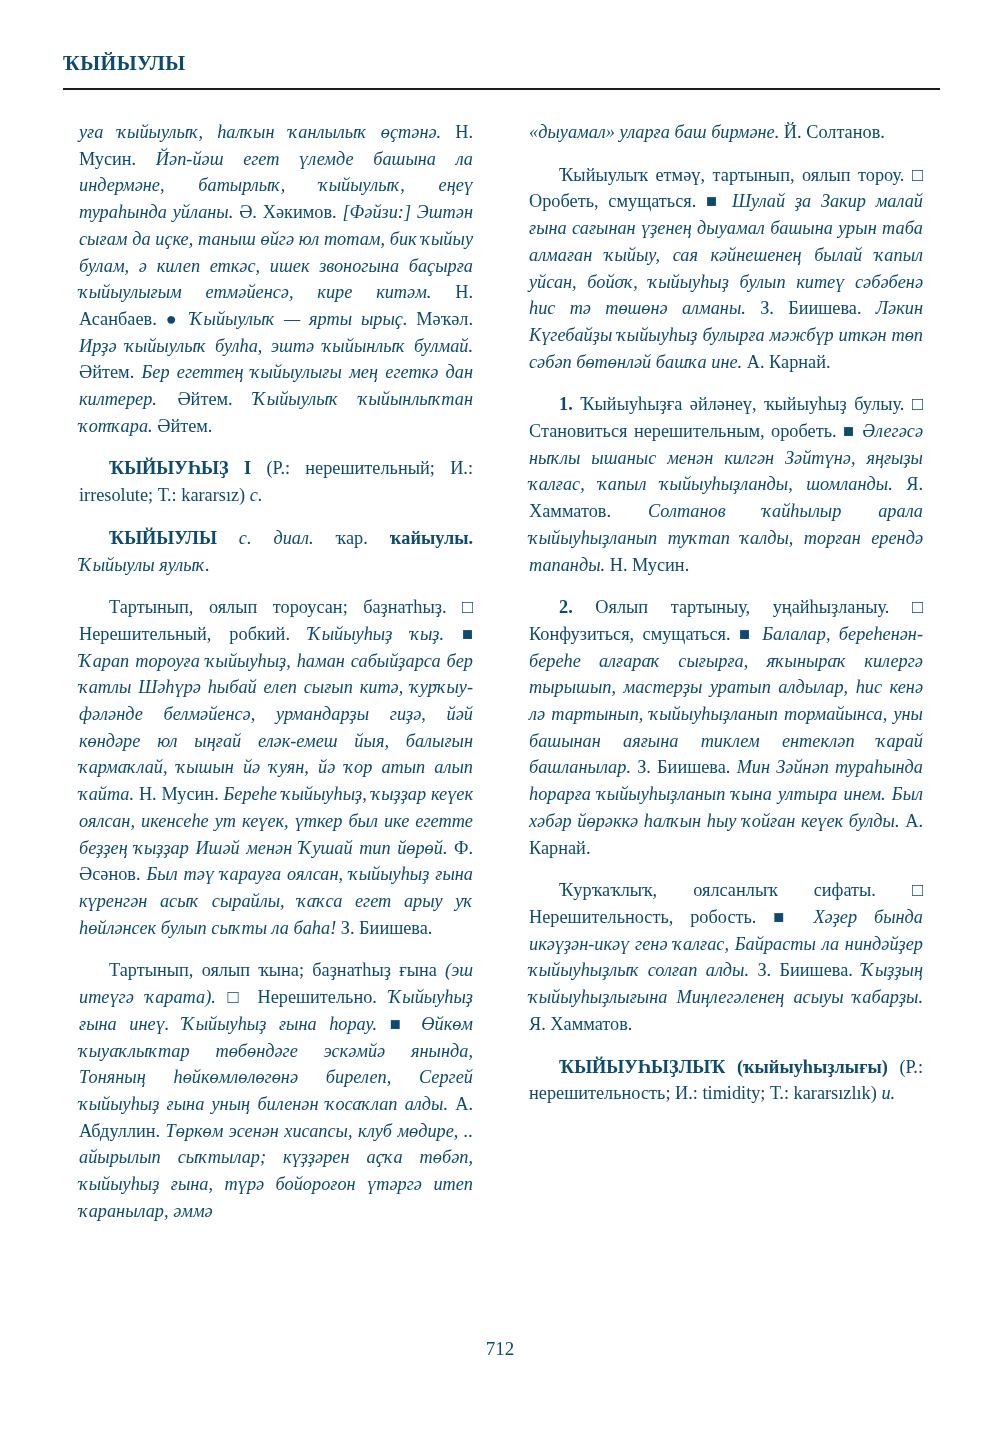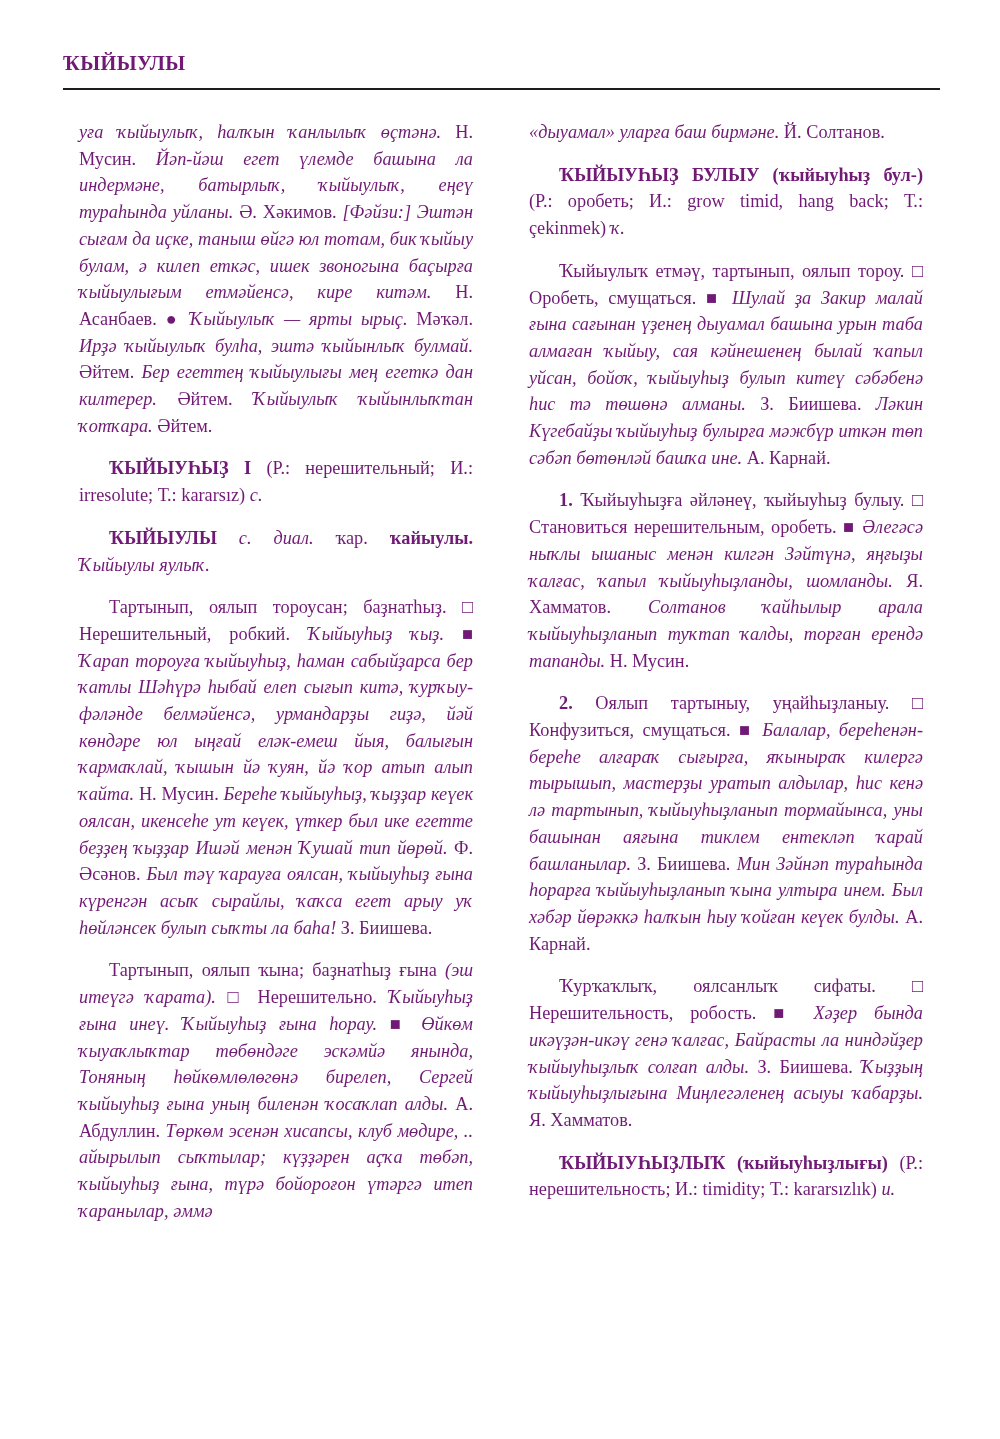--- a/index.html
+++ b/index.html
@@ -1,21 +1,21 @@
 <!DOCTYPE html>
 <html><head>
 <meta charset="utf-8">
 <style>
   html,body{margin:0;padding:0;background:#e8e8e8;}
   .page{
     position:relative;
     width:1000px;height:1439px;
     background:#ffffff;
     font-family:"Liberation Serif","DejaVu Serif",serif;
-    color:#701a75;
+    color:#0c4a6e;
     overflow:hidden;
   }
   .running-head{
     position:absolute;left:63px;top:50px;
     font-weight:bold;font-size:22px;letter-spacing:0.5px;
     transform:scaleX(0.92);transform-origin:left;
   }
   .head-rule{
     position:absolute;left:63px;top:88px;width:877px;height:2px;
     background:#1d1d1d;
@@ -45,20 +45,20 @@
   <div class="head-rule"></div>
   <div class="col col-left">
       <p class=""><span class="i">уға ҡыйыулыҡ, һалҡын ҡанлылыҡ өҫтәнә. </span><span>Н. Мусин. </span><span class="i">Йәп-йәш егет үлемде башына ла индермәне, батырлыҡ, ҡыйыулыҡ, еңеү тураһында уйланы. </span><span>Ә. Хәкимов. </span><span class="i">[Фәйзи:] Эштән сығам да иҫке, таныш өйгә юл тотам, бик ҡыйыу булам, ә килеп еткәс, ишек звоногына баҫырға ҡыйыулығым етмәйенсә, кире китәм. </span><span>Н. Асанбаев. ● </span><span class="i">Ҡыйыулыҡ — ярты ырыҫ. </span><span>Мәҡәл. </span><span class="i">Ирҙә ҡыйыулыҡ булһа, эштә ҡыйынлыҡ булмай. </span><span>Әйтем. </span><span class="i">Бер егеттең ҡыйыулығы мең егеткә дан килтерер. </span><span>Әйтем. </span><span class="i">Ҡыйыулыҡ ҡыйынлыҡтан ҡотҡара. </span><span>Әйтем.</span></p>
       <p class="indent"><span class="b">ҠЫЙЫУҺЫҘ I </span><span>(Р.: нерешительный; И.: irresolute; Т.: kararsız) </span><span class="i">с.</span></p>
       <p class="indent"><span class="b">ҠЫЙЫУЛЫ </span><span class="i">с. диал. </span><span>ҡар. </span><span class="b">ҡайыулы. </span><span class="i">Ҡыйыулы яулыҡ.</span></p>
       <p class="indent"><span>Тартынып, оялып тороусан; баҙнатһыҙ. □ Нерешительный, робкий. </span><span class="i">Ҡыйыуһыҙ ҡыҙ. </span><span>■ </span><span class="i">Ҡарап тороуға ҡыйыуһыҙ, һаман сабыйҙарса бер ҡатлы Шәһүрә һыбай елеп сығып китә, ҡурҡыу-фәләнде белмәйенсә, урмандарҙы гиҙә, йәй көндәре юл ыңғай еләк-емеш йыя, балығын ҡармаҡлай, ҡышын йә ҡуян, йә ҡор атып алып ҡайта. </span><span>Н. Мусин. </span><span class="i">Береһе ҡыйыуһыҙ, ҡыҙҙар кеүек оялсан, икенсеһе ут кеүек, үткер был ике егетте беҙҙең ҡыҙҙар Ишәй менән Ҡушай тип йөрөй. </span><span>Ф. Әсәнов. </span><span class="i">Был тәү ҡарауға оялсан, ҡыйыуһыҙ ғына күренгән асыҡ сырайлы, ҡаҡса егет арыу уҡ һөйләнсек булып сыҡты ла баһа! </span><span>З. Биишева.</span></p>
       <p class="indent"><span>Тартынып, оялып ҡына; баҙнатһыҙ ғына </span><span class="i">(эш итеүгә ҡарата). </span><span>□ Нерешительно. </span><span class="i">Ҡыйыуһыҙ ғына инеү. Ҡыйыуһыҙ ғына һорау. </span><span>■ </span><span class="i">Өйкөм ҡыуаҡлыҡтар төбөндәге эскәмйә янында, Тоняның һөйкөмлөлөгөнә бирелеп, Сергей ҡыйыуһыҙ ғына уның биленән ҡосаҡлап алды. </span><span>А. Абдуллин. </span><span class="i">Төркөм эсенән хисапсы, клуб мөдире, .. айырылып сыҡтылар; күҙҙәрен аҫҡа төбәп, ҡыйыуһыҙ ғына, түрә бойороғон үтәргә итеп ҡаранылар, әммә</span></p>
     </div>
   <div class="col col-right">
       <p class=""><span class="i">«дыуамал» уларға баш бирмәне. </span><span>Й. Солтанов.</span></p>
-      <p class="indent"><span class="b">ҠЫЙЫУҺЫҘ БУЛЫУ (ҡыйыуһыҙ бул-) </span><span>(Р.: оробеть; И.: grow timid, hang back; Т.: çekinmek) </span><span class="i">ҡ.</span></p>
       <p class="indent"><span>Ҡыйыулыҡ етмәү, тартынып, оялып тороу. □ Оробеть, смущаться. ■ </span><span class="i">Шулай ҙа Закир малай ғына сағынан үҙенең дыуамал башына урын таба алмаған ҡыйыу, сая кәйнешенең былай ҡапыл уйсан, бойоҡ, ҡыйыуһыҙ булып китеү сәбәбенә һис тә төшөнә алманы. </span><span>З. Биишева. </span><span class="i">Ләкин Күгебайҙы ҡыйыуһыҙ булырға мәжбүр иткән төп сәбәп бөтөнләй башҡа ине. </span><span>А. Карнай.</span></p>
       <p class="indent"><span class="b">1. </span><span>Ҡыйыуһыҙға әйләнеү, ҡыйыуһыҙ булыу. □ Становиться нерешительным, оробеть. ■ </span><span class="i">Әлегәсә ныҡлы ышаныс менән килгән Зәйтүнә, яңғыҙы ҡалғас, ҡапыл ҡыйыуһыҙланды, шомланды. </span><span>Я. Хамматов. </span><span class="i">Солтанов ҡайһылыр арала ҡыйыуһыҙланып туҡтап ҡалды, торған ерендә тапанды. </span><span>Н. Мусин.</span></p>
       <p class="indent"><span class="b">2. </span><span>Оялып тартыныу, уңайһыҙланыу. □ Конфузиться, смущаться. ■ </span><span class="i">Балалар, береһенән-береһе алғараҡ сығырға, яҡыныраҡ килергә тырышып, мастерҙы уратып алдылар, һис кенә лә тартынып, ҡыйыуһыҙланып тормайынса, уны башынан аяғына тиклем ентекләп ҡарай башланылар. </span><span>З. Биишева. </span><span class="i">Мин Зәйнәп тураһында һорарға ҡыйыуһыҙланып ҡына ултыра инем. Был хәбәр йөрәккә һалҡын һыу ҡойған кеүек булды. </span><span>А. Карнай.</span></p>
       <p class="indent"><span>Ҡурҡаҡлыҡ, оялсанлыҡ сифаты. □ Нерешительность, робость. ■ </span><span class="i">Хәҙер бында икәүҙән-икәү генә ҡалғас, Байрасты ла ниндәйҙер ҡыйыуһыҙлыҡ солғап алды. </span><span>З. Биишева. </span><span class="i">Ҡыҙҙың ҡыйыуһыҙлығына Миңлегәленең асыуы ҡабарҙы. </span><span>Я. Хамматов.</span></p>
       <p class="indent"><span class="b">ҠЫЙЫУҺЫҘЛЫҠ (ҡыйыуһыҙлығы) </span><span>(Р.: нерешительность; И.: timidity; Т.: kararsızlık) </span><span class="i">и.</span></p>
     </div>
+  <div class="page-number">712</div>
 </div>
 
 </body></html>

